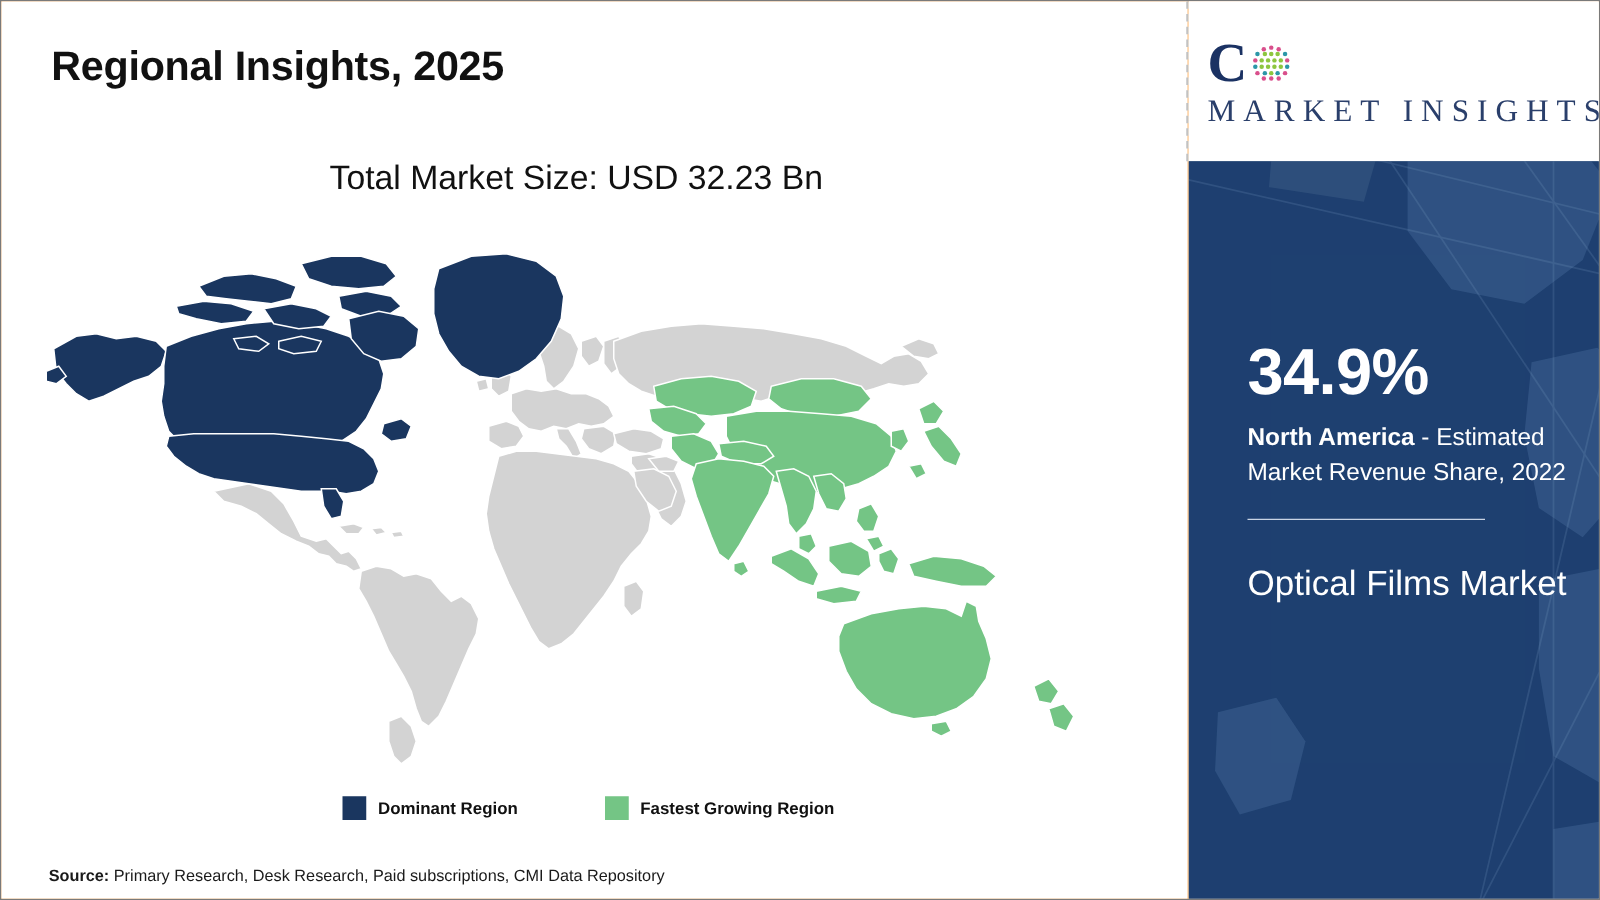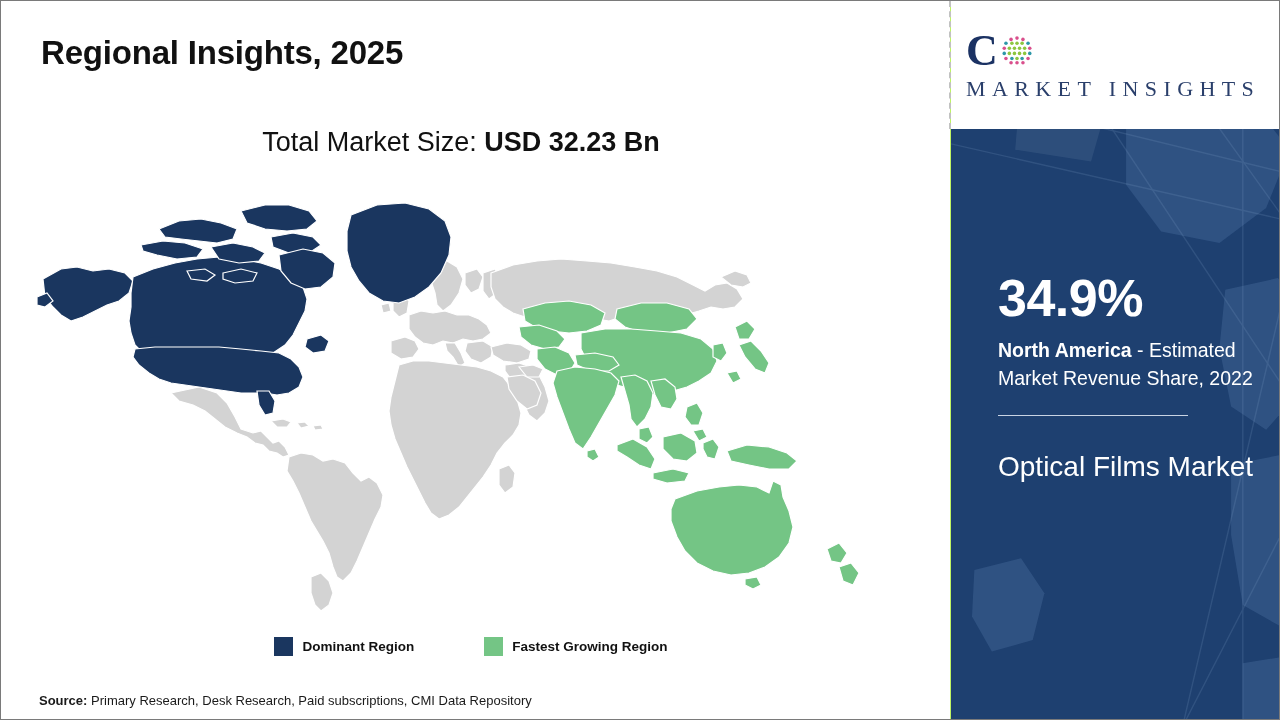--- a/index.html
+++ b/index.html
@@ -8,21 +8,21 @@
     padding: 0;
     background: #ffffff;
   }
   body {
     font-family: "Liberation Sans", sans-serif;
   }
   #infographic {
     position: relative;
     width: 1280px;
     height: 720px;
-    background: #bef264;
+    background: #fdba74;
     box-sizing: border-box;
     border: 1px solid #7a7a7a;
     overflow: hidden;
   }
 
   
   #left-panel {
     position: absolute;
     left: 0;
     top: 0;
@@ -43,21 +43,21 @@
     position: absolute;
     left: 0;
     top: 126px;
     width: 920px;
     text-align: center;
     font-size: 27px;
     color: #111111;
     white-space: nowrap;
   }
   #market-size-line .ms-label { font-weight: normal; }
-  #market-size-line .ms-value { font-weight: bold; }
+  #market-size-line .ms-value { font-weight: normal; }
 
   
   #map-wrap {
     position: absolute;
     left: 20px;
     top: 180px;
     width: 880px;
     height: 440px;
   }
   #world-map { display: block; width: 100%; height: 100%; }
@@ -150,21 +150,21 @@
     display: inline-block;
     width: 34px;
     height: 34px;
     margin: 0 1px 0 1px;
     vertical-align: middle;
   }
   #logo-tagline {
     margin-top: 2px;
     color: #2a3f6b;
     font-family: "Liberation Serif", serif;
-    font-size: 22px;
+    font-size: 25px;
     letter-spacing: 6.4px;
     white-space: nowrap;
   }
 
   #stats-block {
     position: absolute;
     left: 0;
     top: 128px;
     width: 384px;
     height: 590px;

